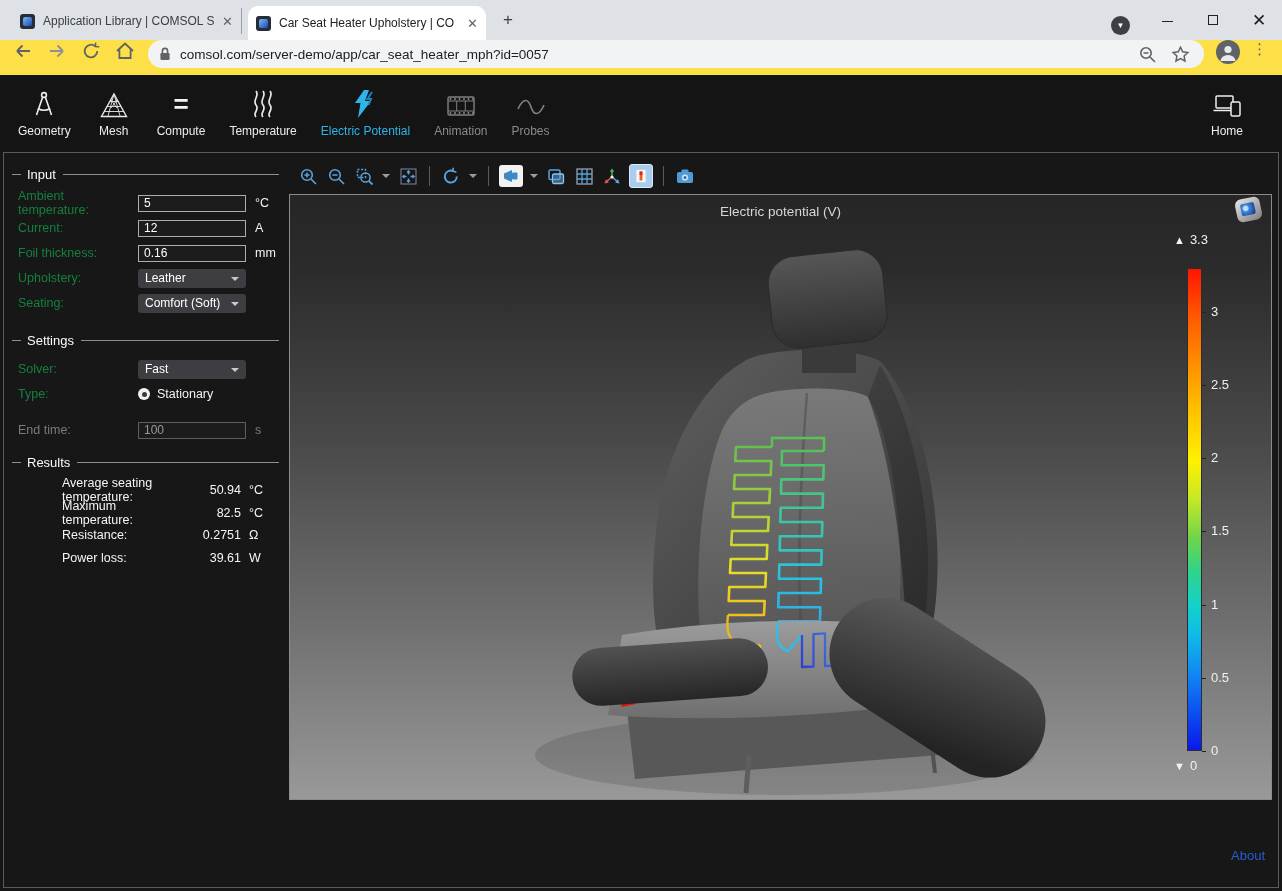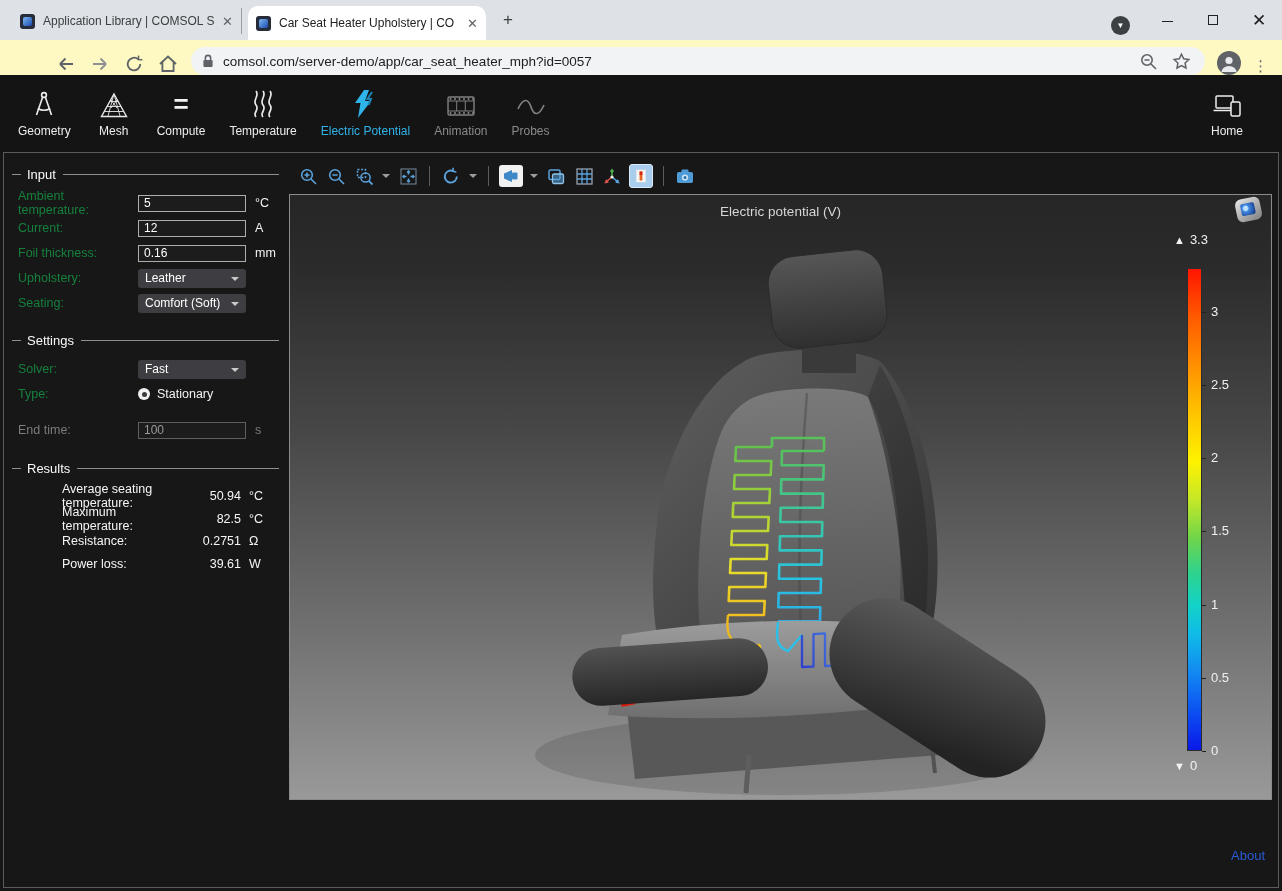--- a/index.html
+++ b/index.html
@@ -20,22 +20,22 @@
   .tab-x { font-size:13px; color:#5f6368; flex:none; }
   .newtab { position:absolute; left:498px; top:10px; width:20px; height:20px; font-size:17px;
             color:#3c4043; text-align:center; line-height:19px; }
   .winbtns { position:absolute; right:0; top:0; height:40px; display:flex; align-items:center; }
   .winbtn { width:46px; text-align:center; color:#202124; font-size:14px; }
   .updcircle { position:absolute; right:152px; top:16px; width:19px; height:19px; border-radius:50%;
                background:#3c4043; color:#fff; font-size:8px; text-align:center; line-height:19px; }
   .maxi { display:inline-block; width:10px; height:10px; border:1.4px solid #202124; }
   .mini { display:inline-block; width:11px; height:0; border-top:1.6px solid #202124; vertical-align:middle;}
 
-  .addressbar { position:relative; width:100%; height:35px; background:#fef9c3;
-                display:flex; align-items:flex-end;padding-left:43px; }
+  .addressbar { position:relative; width:100%; height:35px; background:#fde047;
+                display:flex; align-items:flex-start; }
   .navico { width:22px; height:22px; margin-left:12px; color:#5f6368; flex:none; }
   .omnibox { margin-left:12px; width:1056px; height:28px; background:#f1f3f4; border-radius:14px;
              display:flex; align-items:center; padding:0 10px; }
   .urltext { font-size:13.5px; color:#202124; margin-left:8px; flex:1; }
   .omniright { display:flex; align-items:center; gap:14px; margin-right:4px; }
   .avatar { width:24px; height:24px; border-radius:50%; background:#5f6368; margin-left:12px;
             position:relative; overflow:hidden; flex:none;}
   .dots { font-size:15px; color:#5f6368; margin:0 14px 0 12px; }
 
   
@@ -304,21 +304,21 @@
       <span class="flabel">Type:</span>
       <span class="radio sel"></span>
       <span class="rlabel">Stationary</span>
     </div>
     <div class="frow dis" style="margin-top:12px;">
       <span class="flabel">End time:</span>
       <input class="tinput" disabled="" value="100" style="">
       <span class="funit">s</span>
     </div>
 
-    <div class="legend" style="margin-top:19px;">Results</div>
+    <div class="legend" style="margin-top:13px;">Results</div>
     <div class="rrow">
       <span class="rlab">Average seating temperature:</span>
       <span class="rval">50.94</span>
       <span class="runit">°C</span>
     </div>
     <div class="rrow">
       <span class="rlab">Maximum temperature:</span>
       <span class="rval">82.5</span>
       <span class="runit">°C</span>
     </div>

